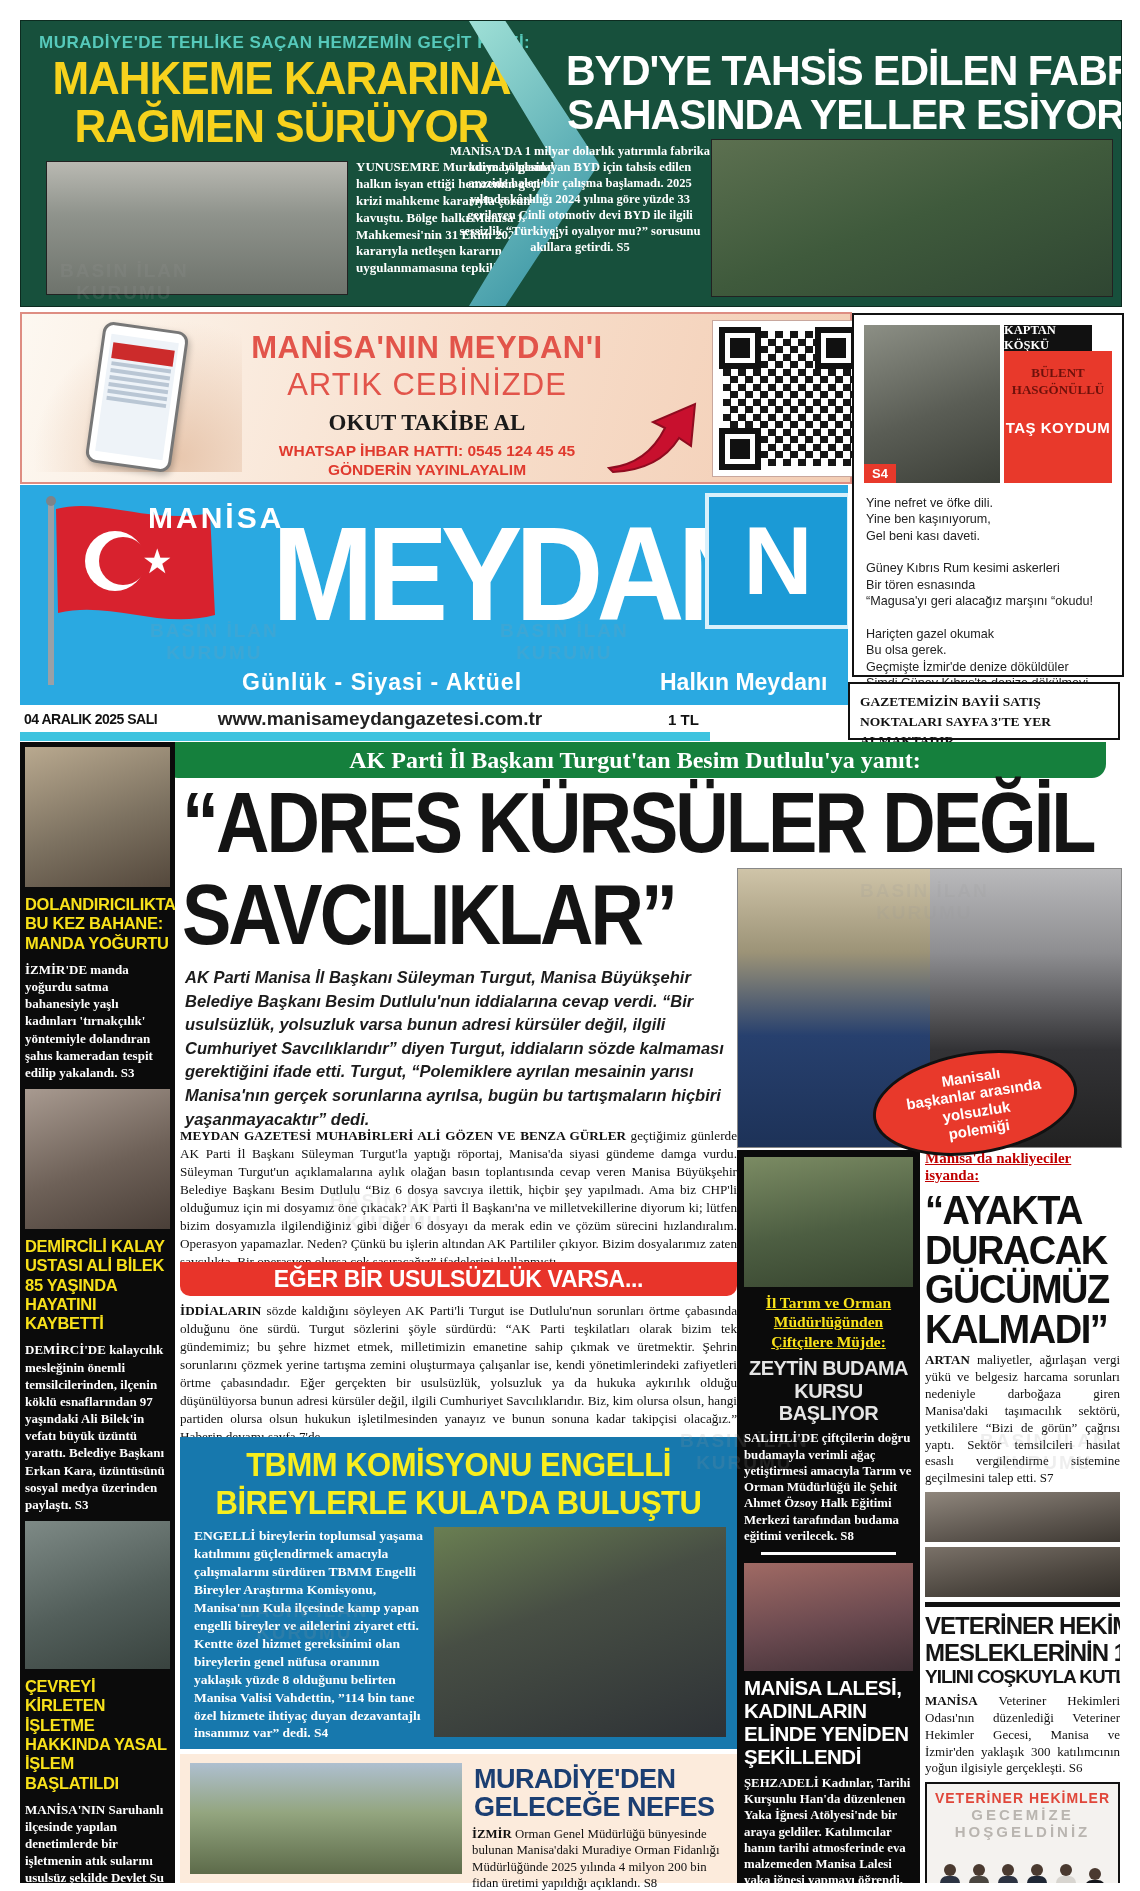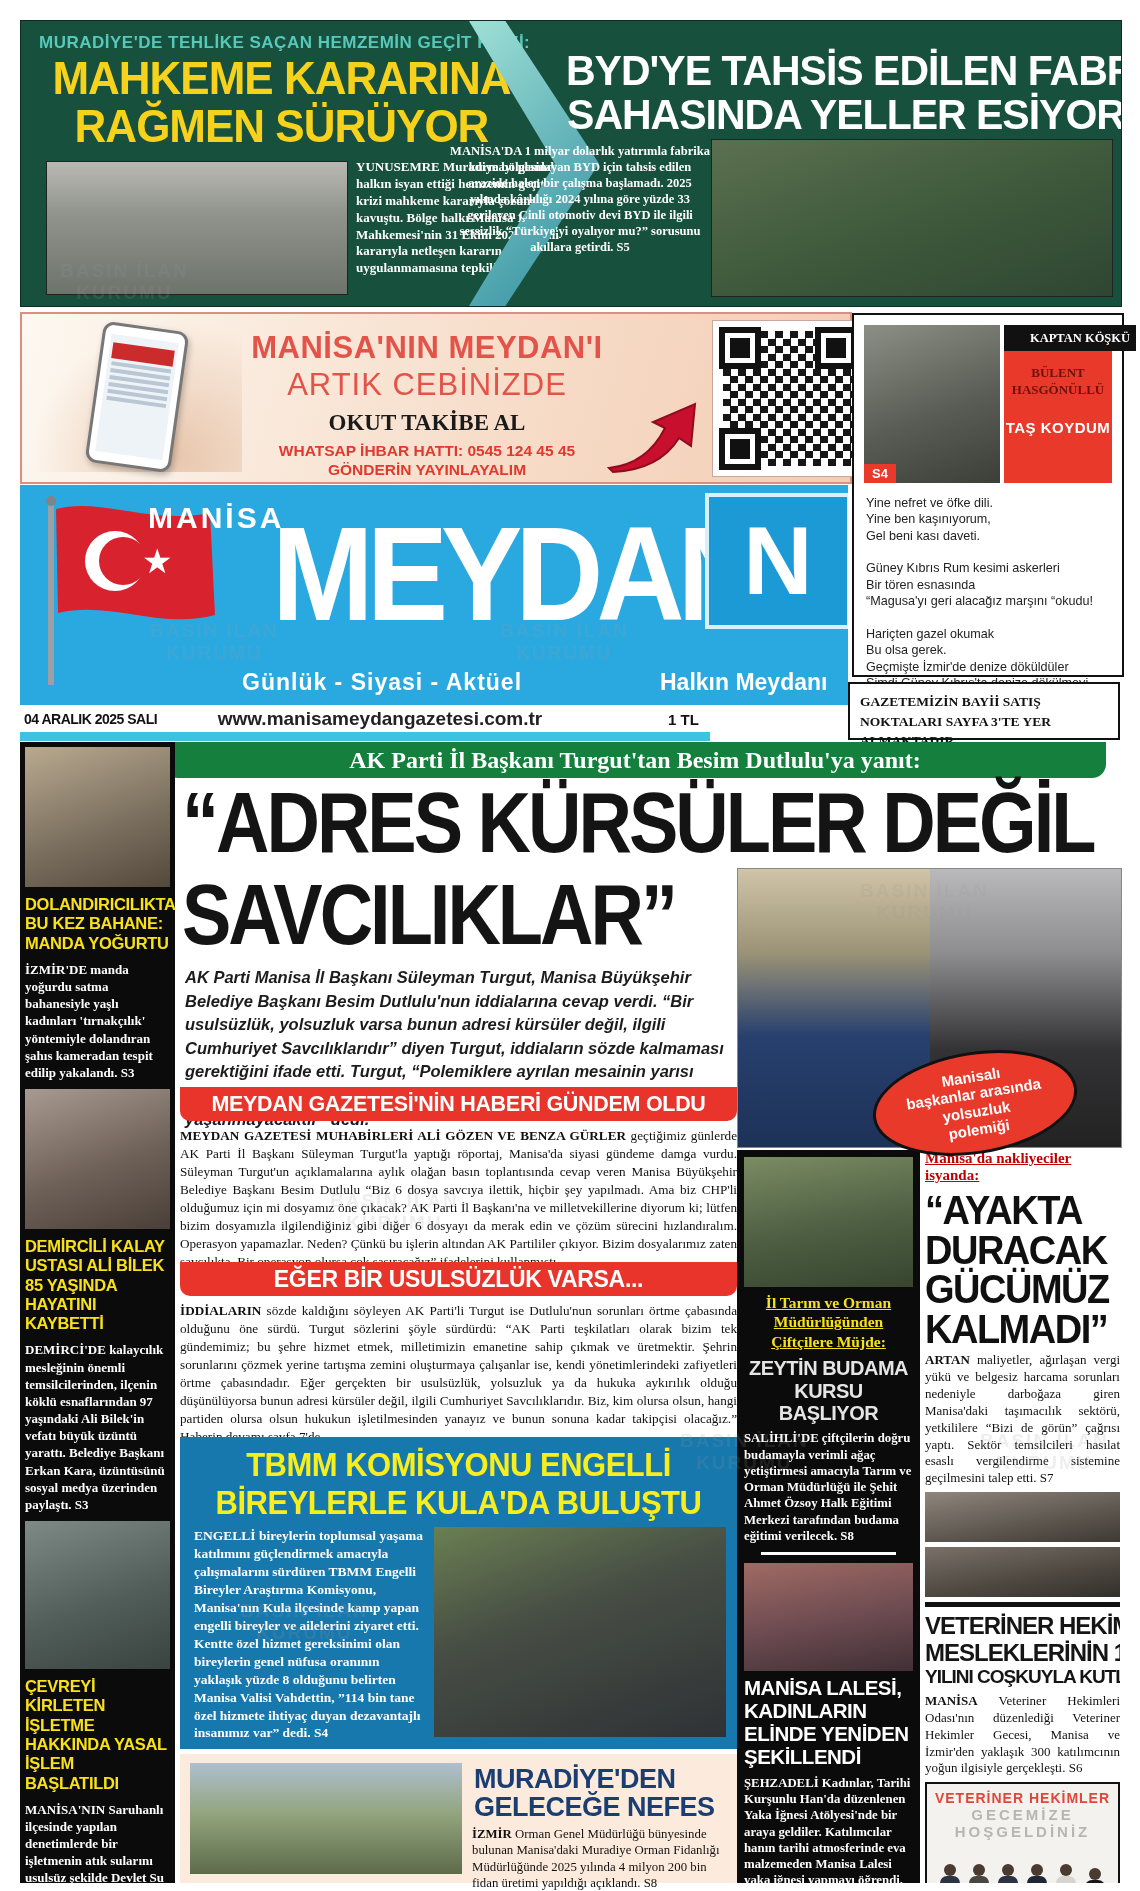--- a/index.html
+++ b/index.html
@@ -57,22 +57,22 @@
   .dateline{left:20px;top:707px;width:690px;height:24px;background:#fff;}
   .dl-date{left:4px;top:4px;font-size:14px;font-weight:800;letter-spacing:-.5px;color:#111;}
   .dl-site{left:160px;top:1px;width:400px;text-align:center;font-size:19px;font-weight:700;color:#222;}
   .dl-price{left:648px;top:4px;font-size:15px;font-weight:700;color:#111;}
   .tealstrip{left:20px;top:732px;width:690px;height:9px;background:#3ec3df;}
 
   
   .kaptan{left:852px;top:313px;width:268px;height:360px;background:#fff;border:2px solid #111;}
   .kk-photo{left:10px;top:10px;width:136px;height:158px;background:linear-gradient(160deg,#8c8f85,#5a5d55 55%,#3c3f38);}
   .kk-badge{position:absolute;left:0;bottom:0;background:#e8392b;color:#fff;font-weight:800;font-size:13px;padding:2px 8px;}
-  .kk-head{left:150px;top:10px;width:112px;height:26px;background:#111;color:#fff;font-weight:700;font-size:12.5px;
-           display:flex;align-items:center;justify-content:center;padding-left:20px;}
+  .kk-head{left:150px;top:10px;width:88px;height:26px;background:#111;color:#fff;font-weight:700;font-size:12.5px;
+           display:flex;align-items:center;justify-content:center;}
   .kk-red{left:150px;top:36px;width:108px;height:132px;background:#e8392b;text-align:center;}
   .kk-author{margin-top:14px;font-size:13px;font-weight:800;color:#6e110b;line-height:1.3;}
   .kk-title{margin-top:20px;font-size:15px;font-weight:800;color:#fff;letter-spacing:.5px;}
   .poem{left:12px;top:180px;width:244px;font-size:12.6px;line-height:1.3;color:#222;white-space:pre-line;}
   .bayii{left:848px;top:682px;width:272px;height:58px;background:#fff;border:2px solid #111;box-sizing:border-box;
          padding:8px 10px;font-weight:800;font-size:13.5px;line-height:1.45;color:#111;}
 
   
   .redkicker{left:164px;top:742px;width:942px;height:36px;background:#15803d;color:#fff;font-weight:700;font-size:24px;
              display:flex;align-items:center;justify-content:center;border-radius:0 0 14px 14px;}
@@ -260,21 +260,20 @@
   <div class="abs mainh" style="top:872px;">SAVCILIKLAR”</div>
   <div class="abs mainphoto">
     <div class="mp-left"></div>
       <div class="mp-right"></div>
   </div>
   <div class="abs sticker">Manisalı
 başkanlar arasında
 yolsuzluk
 polemiği</div>
   <div class="abs lede">AK Parti Manisa İl Başkanı Süleyman Turgut, Manisa Büyükşehir Belediye Başkanı Besim Dutlulu'nun iddialarına cevap verdi. “Bir usulsüzlük, yolsuzluk varsa bunun adresi kürsüler değil, ilgili Cumhuriyet Savcılıklarıdır” diyen Turgut, iddiaların sözde kalmaması gerektiğini ifade etti. Turgut, “Polemiklere ayrılan mesainin yarısı Manisa'nın gerçek sorunlarına ayrılsa, bugün bu tartışmaların hiçbiri yaşanmayacaktır” dedi.</div>
-  <div class="abs rbanner" style="top:1087px;font-size:21.5px;">MEYDAN GAZETESİ'NİN HABERİ GÜNDEM OLDU</div>
   <div class="abs body-txt ser" style="top:1127px;"><span class="lead-b">MEYDAN GAZETESİ MUHABİRLERİ ALİ GÖZEN VE BENZA GÜRLER</span><span> geçtiğimiz günlerde AK Parti İl Başkanı Süleyman Turgut'la yaptığı röportaj, Manisa'da siyasi gündeme damga vurdu. Süleyman Turgut'un açıklamalarına aylık olağan basın toplantısında cevap veren Manisa Büyükşehir Belediye Başkanı Besim Dutlulu “Biz 6 dosya savcıya ilettik, hiçbir şey yapılmadı. Ama biz CHP'li olduğumuz için mi dosyamız öne çıkacak? AK Parti İl Başkanı'na ve milletvekillerine diyorum ki; lütfen bizim dosyamızla ilgilendiğiniz gibi diğer 6 dosyayı da merak edin ve çözüm sürecini hızlandıralım.  Operasyon yapamazlar. Neden? Çünkü bu işlerin altından AK Partililer çıkıyor. Bizim dosyalarımız zaten savcılıkta. Bir operasyon olursa çok şaşıracağız” ifadelerini kullanmıştı.</span></div>
   <div class="abs rbanner" style="top:1262px;font-size:23px;">EĞER BİR USULSÜZLÜK VARSA...</div>
   <div class="abs body-txt ser" style="top:1302px;"><span class="lead-b">İDDİALARIN</span><span> sözde kaldığını söyleyen AK Parti'li Turgut ise Dutlulu'nun sorunları örtme çabasında olduğunu öne sürdü. Turgut sözlerini şöyle sürdürdü: “AK Parti teşkilatları olarak bizim tek gündemimiz; bu şehre hizmet etmek, milletimizin emanetine sahip çıkmak ve üretmektir. Şehrin sorunlarını çözmek yerine tartışma zemini oluşturmaya çalışanlar ise, kendi yönetimlerindeki zafiyetleri örtme çabasındadır. Eğer gerçekten bir usulsüzlük, yolsuzluk ya da hukuka aykırılık olduğu düşünülüyorsa bunun adresi kürsüler değil, ilgili Cumhuriyet Savcılıklarıdır. Biz, kim olursa olsun, hangi partiden olursa olsun hukukun işletilmesinden yanayız ve bunun sonuna kadar takipçisi olacağız.” Haberin devamı sayfa 7'de…</span></div>
 
   <div class="abs sidebar">
     <div class="sb-photo sb-p1"></div>
     <div class="sb-h">DOLANDIRICILIKTA BU KEZ BAHANE: MANDA YOĞURTU</div>
     <div class="sb-b ser">İZMİR'DE manda yoğurdu satma bahanesiyle yaşlı kadınları 'tırnakçılık' yöntemiyle dolandıran şahıs kameradan tespit edilip yakalandı.   S3</div>
     <div class="sb-photo sb-p2"></div>
     <div class="sb-h">DEMİRCİLİ KALAY USTASI ALİ BİLEK 85 YAŞINDA HAYATINI KAYBETTİ</div>

